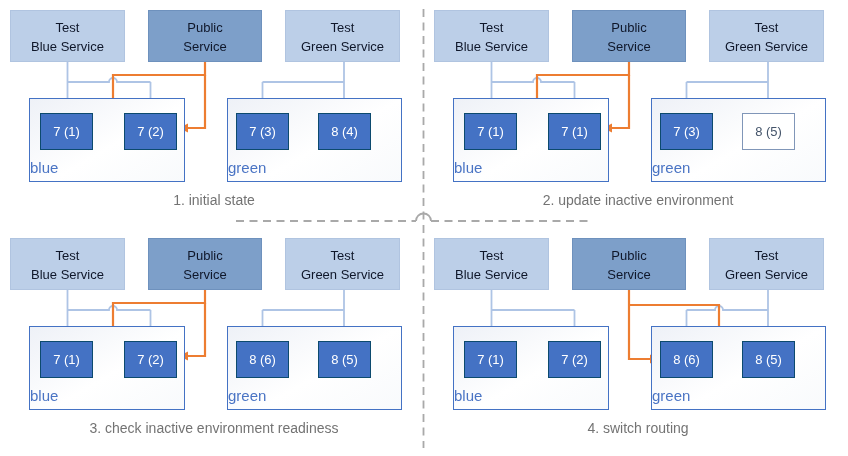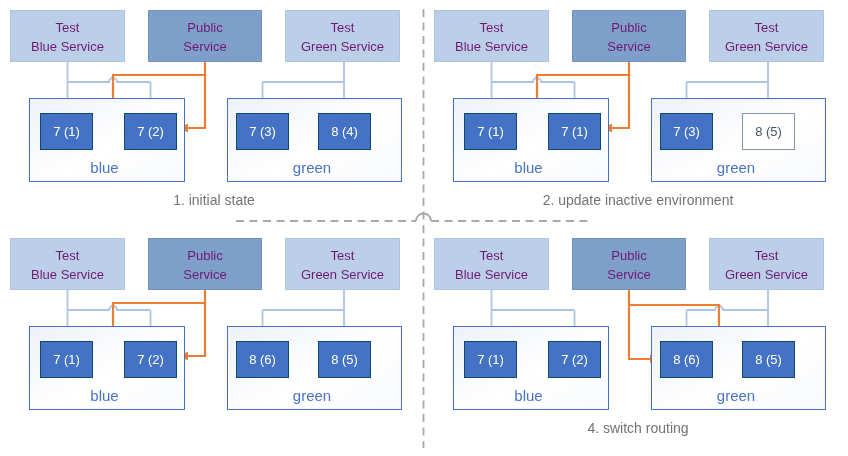--- a/index.html
+++ b/index.html
@@ -6,34 +6,34 @@
   body { width:848px; height:456px; font-family:"Liberation Sans", sans-serif; }
   .stage { position:relative; width:848px; height:456px; overflow:hidden; background:#fff; }
 
   .panel { position:absolute; width:424px; height:228px; }
   #panel-1 { left:0;   top:0;   }
   #panel-2 { left:424px; top:0; }
   #panel-3 { left:0;   top:228px; }
   #panel-4 { left:424px; top:228px; }
 
   .svcbox { position:absolute; top:10px; height:52px; box-sizing:border-box;
-            color:#701a75; text-align:center; font-size:13px; line-height:19px;
+            color:#0f172a; text-align:center; font-size:13px; line-height:19px;
             padding-top:7px; }
   .svc-light { background:#bccfe8; border:1px solid #b0c4e0; }
   .svc-dark  { background:#7d9fc9; border:1px solid #6e91bd; }
   .svc-pos-1 { left:10px;  width:115px; }
   .svc-pos-2 { left:148px; width:114px; }
   .svc-pos-3 { left:285px; width:115px; }
 
   .envbox { position:absolute; top:98px; height:84px; box-sizing:border-box;
             border:1.5px solid #4472c4;
             background:linear-gradient(150deg,#eef1f7 0%,#ffffff 55%,#f8fafc 100%); }
   .env-blue  { left:29px;  width:156px; }
   .env-green { left:227px; width:175px; }
-  .envlabel { position:absolute; bottom:5px; left:0; right:5px; text-align:center;
+  .envlabel { position:absolute; bottom:5px; left:0; right:5px; 
               color:#4a74c4; font-size:15px;margin-top:28px; }
 
   .pod { position:absolute; top:113px; width:53px; height:37px; box-sizing:border-box;
          background:#4472c4; border:1px solid #0c4a6e; color:#ffffff; font-size:13px;
          display:flex; align-items:center; justify-content:center; }
   .pod.outlined { background:#ffffff; border:1.5px solid #8096b8; color:#44546a; }
   .pod-pos-1 { left:40px; }
   .pod-pos-2 { left:124px; }
   .pod-pos-3 { left:236px; }
   .pod-pos-4 { left:318px; }
@@ -189,20 +189,21 @@
     <div class="envbox env-blue">
       <div class="envlabel">blue</div>
     </div>
     <div class="envbox env-green">
       <div class="envlabel">green</div>
     </div>
     <div class="pod pod-pos-1">7 (1)</div>
     <div class="pod pod-pos-2">7 (2)</div>
     <div class="pod pod-pos-3">8 (6)</div>
     <div class="pod pod-pos-4">8 (5)</div>
+    <div class="caption">3. check inactive environment readiness</div>
   </div>
 
   <div class="panel" id="panel-4">
     <svg class="arrows" width="424" height="228" viewBox="0 0 424 228" aria-hidden="true">
       <g stroke="#aec4e5" stroke-width="1.8" fill="none">
         <path d="M67.5 62 V104"></path>
         <path d="M67.5 82 H150.5"></path>
         <path d="M150.5 82 V104"></path>
         <path d="M344 62 V104"></path>
         <path d="M262.5 82 H291 a4 4 0 0 1 8 0 H344"></path>

